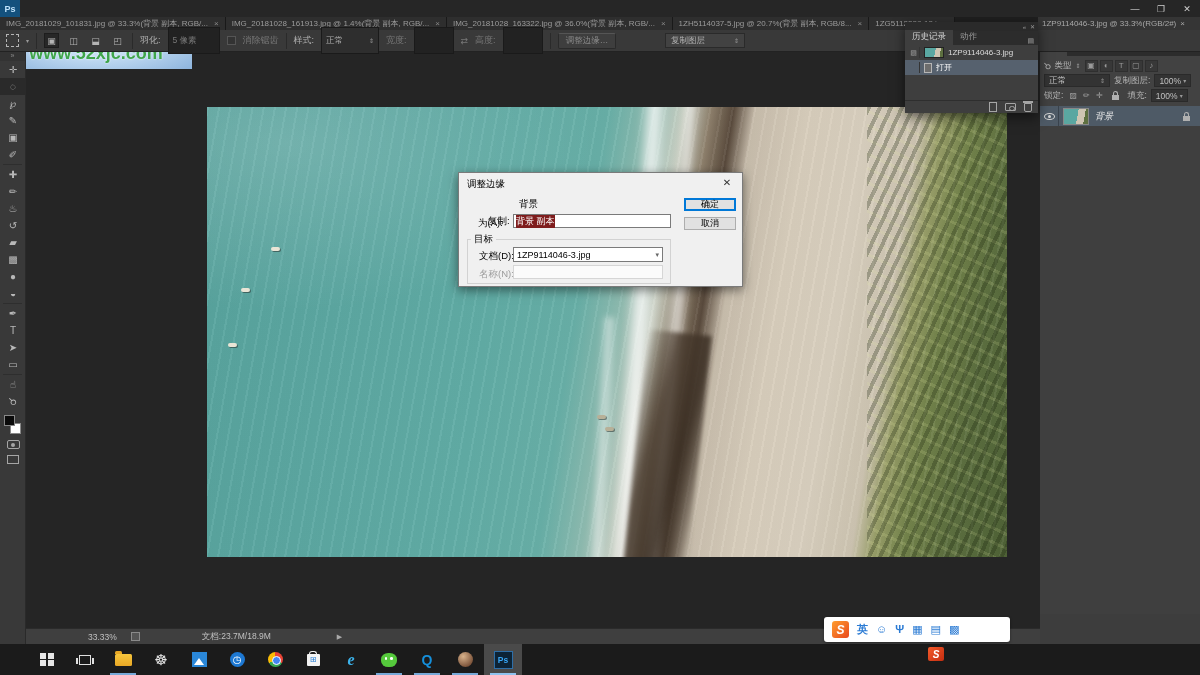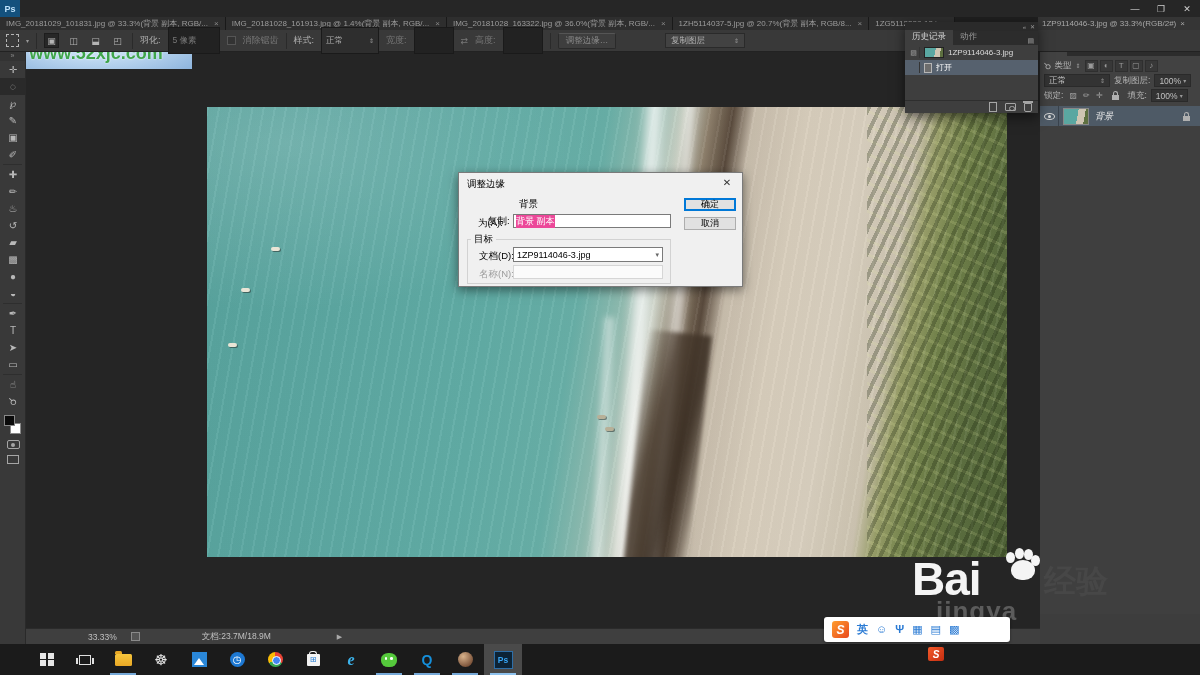--- a/index.html
+++ b/index.html
@@ -87,21 +87,21 @@
   #dialog { left:458px; top:172px; width:285px; height:115px; background:#f0f0f0; border:1px solid #7a7a7a;
     box-shadow:0 3px 10px rgba(0,0,0,0.5); z-index:10; font-size:9.5px; color:#000; }
   #dlg-title { position:absolute; left:8px; top:5px; }
   #dlg-close { position:absolute; right:4px; top:2px; width:22px; height:15px; display:flex; align-items:center;
     justify-content:center; color:#333; font-size:10px; }
   #dlg-dup-label { position:absolute; left:29px; top:42px; }
   #dlg-dup-value { position:absolute; left:60px; top:25px; }
   #dlg-as-label { position:absolute; left:19px; top:44px; }
   #dlg-as-input { position:absolute; left:54px; top:41px; width:158px; height:14px; background:#fff; border:1px solid #7a7a7a;
     display:flex; align-items:center; padding-left:2px; }
-  #dlg-as-input .sel { background:#ec4899; color:#fff; font-size:9px; }
+  #dlg-as-input .sel { background:#7f1d1d; color:#fff; font-size:9px; }
   #dlg-group { position:absolute; left:8px; top:66px; width:204px; height:45px; border:1px solid #d2d2d2; }
   #dlg-group-label { position:absolute; left:12px; top:60px; background:#f0f0f0; padding:0 3px; }
   #dlg-doc-label { position:absolute; left:20px; top:77px; }
   #dlg-doc-select { position:absolute; left:54px; top:74px; width:150px; height:15px; background:#fff; border:1px solid #7a7a7a;
     display:flex; align-items:center; justify-content:space-between; padding:0 3px; font-size:9px; }
   #dlg-doc-select .dd { color:#666; font-size:7px; }
   #dlg-name-label { position:absolute; left:20px; top:95px; color:#9d9d9d; }
   #dlg-name-input { position:absolute; left:54px; top:92px; width:150px; height:14px; background:#fbfbfb; border:1px solid #d6d6d6; }
   .dlg-btn { position:absolute; left:225px; width:52px; height:13px; background:#e1e1e1; border:1px solid #adadad;
     font-size:9px; display:flex; align-items:center; justify-content:center; }
@@ -515,32 +515,20 @@
     </div>
   </div>
 
   <div id="statusbar" class="abs">
     <span id="status-zoom">33.33%</span>
     <div id="status-ic"></div>
     <span id="status-doc">文档:23.7M/18.9M</span>
     <span id="status-arrow">▶</span>
   </div>
 
-  <div id="baidu-wm" class="abs">
-    <span id="baidu-bai">Bai</span>
-    <div id="baidu-paw">
-      <div id="paw-pad"></div>
-      <div class="paw-toe" style="left:0;top:4px"></div>
-      <div class="paw-toe" style="left:9px;top:0"></div>
-      <div class="paw-toe" style="left:18px;top:1px"></div>
-      <div class="paw-toe" style="left:25px;top:7px"></div>
-    </div>
-    <span id="baidu-jingyan">经验</span>
-    <span id="baidu-sub">jingya</span>
-  </div>
 
   <div id="taskbar" class="abs">
       <div class="tb-item">
         <div class="win-logo">
           <i></i>
           <i></i>
           <i></i>
           <i></i>
         </div>
       </div>

